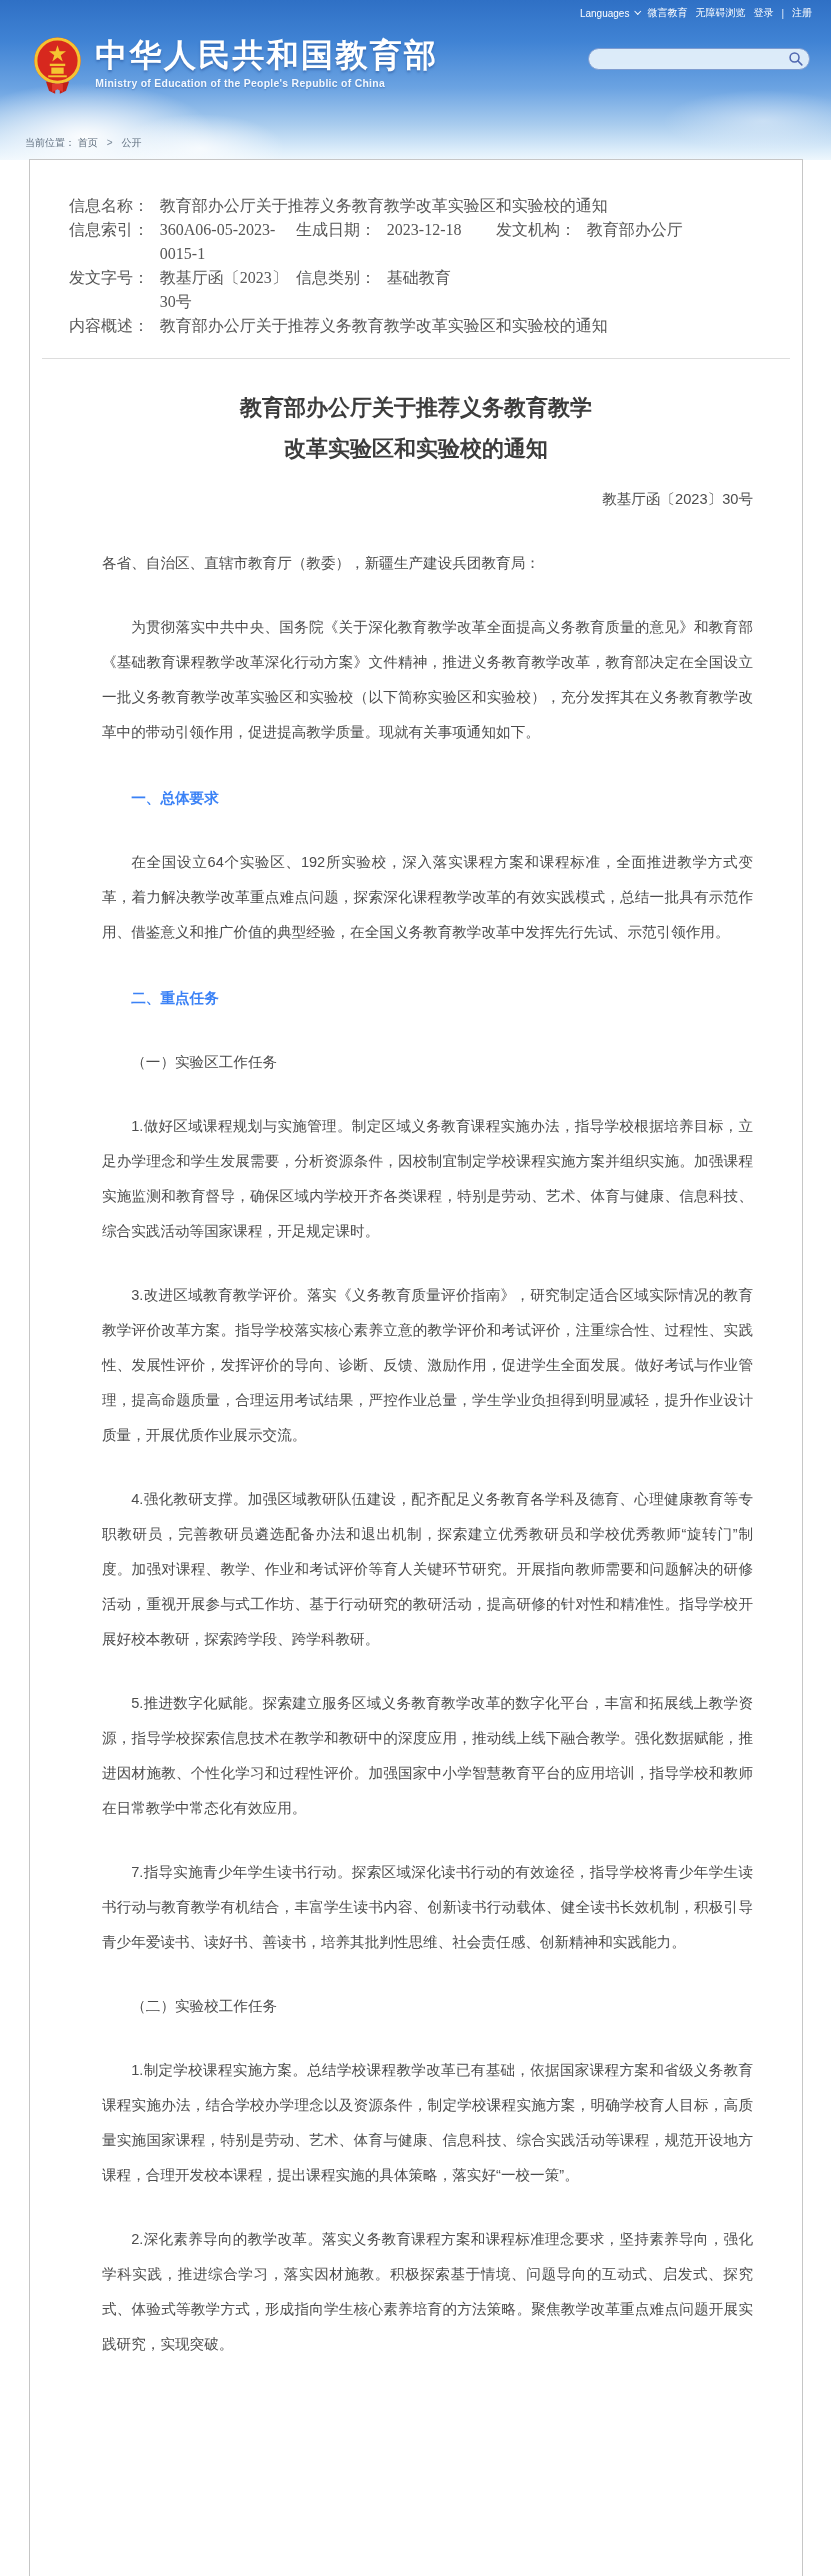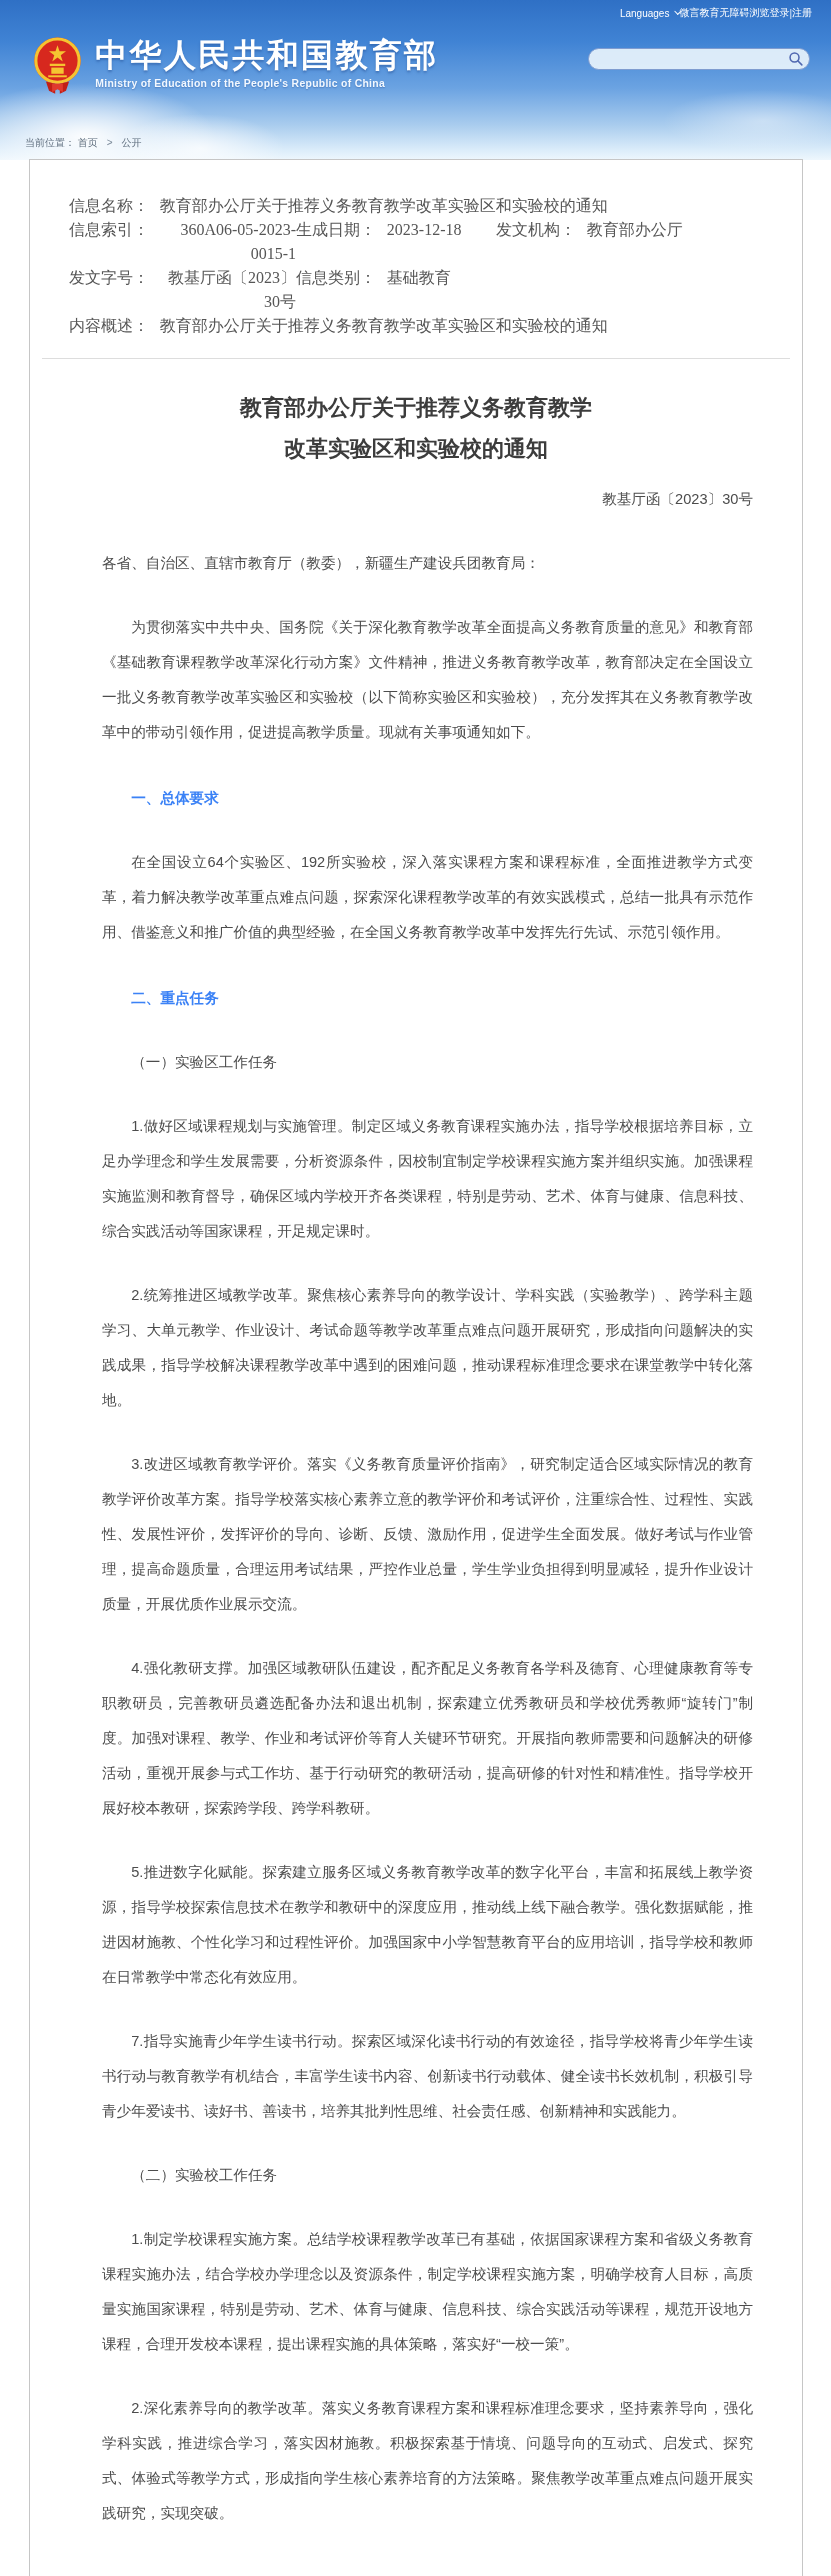--- a/index.html
+++ b/index.html
@@ -12,21 +12,21 @@
   .site-header {
     position:relative; width:832px; height:160px;
     background:linear-gradient(180deg,#2f70c5 0%,#4083d4 26%,#6ba3e2 55%,#a9ccee 78%,#dcedfa 94%,#eef7fd 100%);
     overflow:hidden;
   }
   .cloud { position:absolute; border-radius:50%; background:radial-gradient(closest-side,rgba(255,255,255,0.95),rgba(255,255,255,0)); }
   .cloud.c1 { width:262px; height:108px; left:-46px; bottom:-31px; }
   .cloud.c2 { width:169px; height:69px; left:116px; bottom:-23px; opacity:.8; }
   .cloud.c3 { width:200px; height:62px; right:-31px; bottom:7.7px; opacity:.45; }
   .topbar {
-    position:absolute; top:6.2px; right:20px; display:flex; align-items:center; gap:0;
+    position:absolute; top:6.2px; right:20px; display:flex; align-items:center; gap:8px;
     color:#ffffff; font-size:10px; z-index:3;
   }
   .topbar a { color:#ffffff; text-decoration:none; display:inline-flex; align-items:center; gap:4.6px; }
   .chev { width:5.4px; height:5.4px; border-right:1.2px solid #fff; border-bottom:1.2px solid #fff; transform:rotate(45deg) translateY(-1.5px); display:inline-block; }
   .topbar .sep { opacity:.85; }
   .brand { position:absolute; left:32px; top:35px; display:flex; align-items:flex-start; z-index:2; }
   .emblem { width:51px; height:59px; margin-right:12.3px; }
   .brand-text .cn {
     color:#ffffff; font-size:32px; font-weight:bold; letter-spacing:2.3px; line-height:40px;
     text-shadow:0 1.5px 2.3px rgba(30,70,140,.45);
@@ -50,21 +50,21 @@
   .breadcrumb a { color:#5f6e7e; text-decoration:none; }
   .breadcrumb .bsep { margin:0 6.2px; color:#7b8a99; }
   
   .panel {
     position:relative; margin:-1.5px 29px 0 29px; background:#ffffff;
     border:0.8px solid #c6c6c6; min-height:2426px;
   }
   .meta { padding:34px 39px 0 39px; font-family:"Liberation Serif","DejaVu Serif",serif;
           color:#565656; font-size:16px; }
   .meta-row { display:flex; line-height:24px; }
-  .meta-cell { display:flex;text-align:right; }
+  .meta-cell { display:flex; }
   .meta-label { white-space:nowrap; margin-right:10.8px; }
   .w1 { flex:0 0 227px; } .w2 { flex:0 0 200px; } .wrest { flex:1; }
   .meta-divider { border-top:0.8px solid #dddddd; margin:20px 12.3px 0 12.3px; }
   .doc-title {
     margin-top:28px; text-align:center; font-size:22px; font-weight:bold; color:#3c3c3c; line-height:41px;
   }
   .doc-content { padding:0 49px 46px 72px; }
   .doc-number { text-align:right; margin-top:21.6px; font-size:14.6px; color:#4c4c4c; }
   .salutation { margin-top:37px; font-size:14.6px; color:#4c4c4c; line-height:35px; }
   .blk-p, .blk-sub { font-size:14.6px; color:#4c4c4c; line-height:35px; text-align:justify;
@@ -175,21 +175,20 @@
   <div class="doc-content">
     <div class="doc-number">教基厅函〔2023〕30号</div>
     <div class="salutation">各省、自治区、直辖市教育厅（教委），新疆生产建设兵团教育局：</div>
 
     <p class="blk-p">为贯彻落实中共中央、国务院《关于深化教育教学改革全面提高义务教育质量的意见》和教育部《基础教育课程教学改革深化行动方案》文件精神，推进义务教育教学改革，教育部决定在全国设立一批义务教育教学改革实验区和实验校（以下简称实验区和实验校），充分发挥其在义务教育教学改革中的带动引领作用，促进提高教学质量。现就有关事项通知如下。</p>
     <h3 class="blk-h">一、总体要求</h3>
     <p class="blk-p">在全国设立64个实验区、192所实验校，深入落实课程方案和课程标准，全面推进教学方式变革，着力解决教学改革重点难点问题，探索深化课程教学改革的有效实践模式，总结一批具有示范作用、借鉴意义和推广价值的典型经验，在全国义务教育教学改革中发挥先行先试、示范引领作用。</p>
     <h3 class="blk-h">二、重点任务</h3>
     <p class="blk-sub">（一）实验区工作任务</p>
     <p class="blk-p">1.做好区域课程规划与实施管理。制定区域义务教育课程实施办法，指导学校根据培养目标，立足办学理念和学生发展需要，分析资源条件，因校制宜制定学校课程实施方案并组织实施。加强课程实施监测和教育督导，确保区域内学校开齐各类课程，特别是劳动、艺术、体育与健康、信息科技、综合实践活动等国家课程，开足规定课时。</p>
-    <p class="blk-p">2.统筹推进区域教学改革。聚焦核心素养导向的教学设计、学科实践（实验教学）、跨学科主题学习、大单元教学、作业设计、考试命题等教学改革重点难点问题开展研究，形成指向问题解决的实践成果，指导学校解决课程教学改革中遇到的困难问题，推动课程标准理念要求在课堂教学中转化落地。</p>
     <p class="blk-p">3.改进区域教育教学评价。落实《义务教育质量评价指南》，研究制定适合区域实际情况的教育教学评价改革方案。指导学校落实核心素养立意的教学评价和考试评价，注重综合性、过程性、实践性、发展性评价，发挥评价的导向、诊断、反馈、激励作用，促进学生全面发展。做好考试与作业管理，提高命题质量，合理运用考试结果，严控作业总量，学生学业负担得到明显减轻，提升作业设计质量，开展优质作业展示交流。</p>
     <p class="blk-p">4.强化教研支撑。加强区域教研队伍建设，配齐配足义务教育各学科及德育、心理健康教育等专职教研员，完善教研员遴选配备办法和退出机制，探索建立优秀教研员和学校优秀教师“旋转门”制度。加强对课程、教学、作业和考试评价等育人关键环节研究。开展指向教师需要和问题解决的研修活动，重视开展参与式工作坊、基于行动研究的教研活动，提高研修的针对性和精准性。指导学校开展好校本教研，探索跨学段、跨学科教研。</p>
     <p class="blk-p">5.推进数字化赋能。探索建立服务区域义务教育教学改革的数字化平台，丰富和拓展线上教学资源，指导学校探索信息技术在教学和教研中的深度应用，推动线上线下融合教学。强化数据赋能，推进因材施教、个性化学习和过程性评价。加强国家中小学智慧教育平台的应用培训，指导学校和教师在日常教学中常态化有效应用。</p>
     <p class="blk-p">7.指导实施青少年学生读书行动。探索区域深化读书行动的有效途径，指导学校将青少年学生读书行动与教育教学有机结合，丰富学生读书内容、创新读书行动载体、健全读书长效机制，积极引导青少年爱读书、读好书、善读书，培养其批判性思维、社会责任感、创新精神和实践能力。</p>
     <p class="blk-sub">（二）实验校工作任务</p>
     <p class="blk-p">1.制定学校课程实施方案。总结学校课程教学改革已有基础，依据国家课程方案和省级义务教育课程实施办法，结合学校办学理念以及资源条件，制定学校课程实施方案，明确学校育人目标，高质量实施国家课程，特别是劳动、艺术、体育与健康、信息科技、综合实践活动等课程，规范开设地方课程，合理开发校本课程，提出课程实施的具体策略，落实好“一校一策”。</p>
     <p class="blk-p">2.深化素养导向的教学改革。落实义务教育课程方案和课程标准理念要求，坚持素养导向，强化学科实践，推进综合学习，落实因材施教。积极探索基于情境、问题导向的互动式、启发式、探究式、体验式等教学方式，形成指向学生核心素养培育的方法策略。聚焦教学改革重点难点问题开展实践研究，实现突破。</p>
 
   </div>
 </div>

